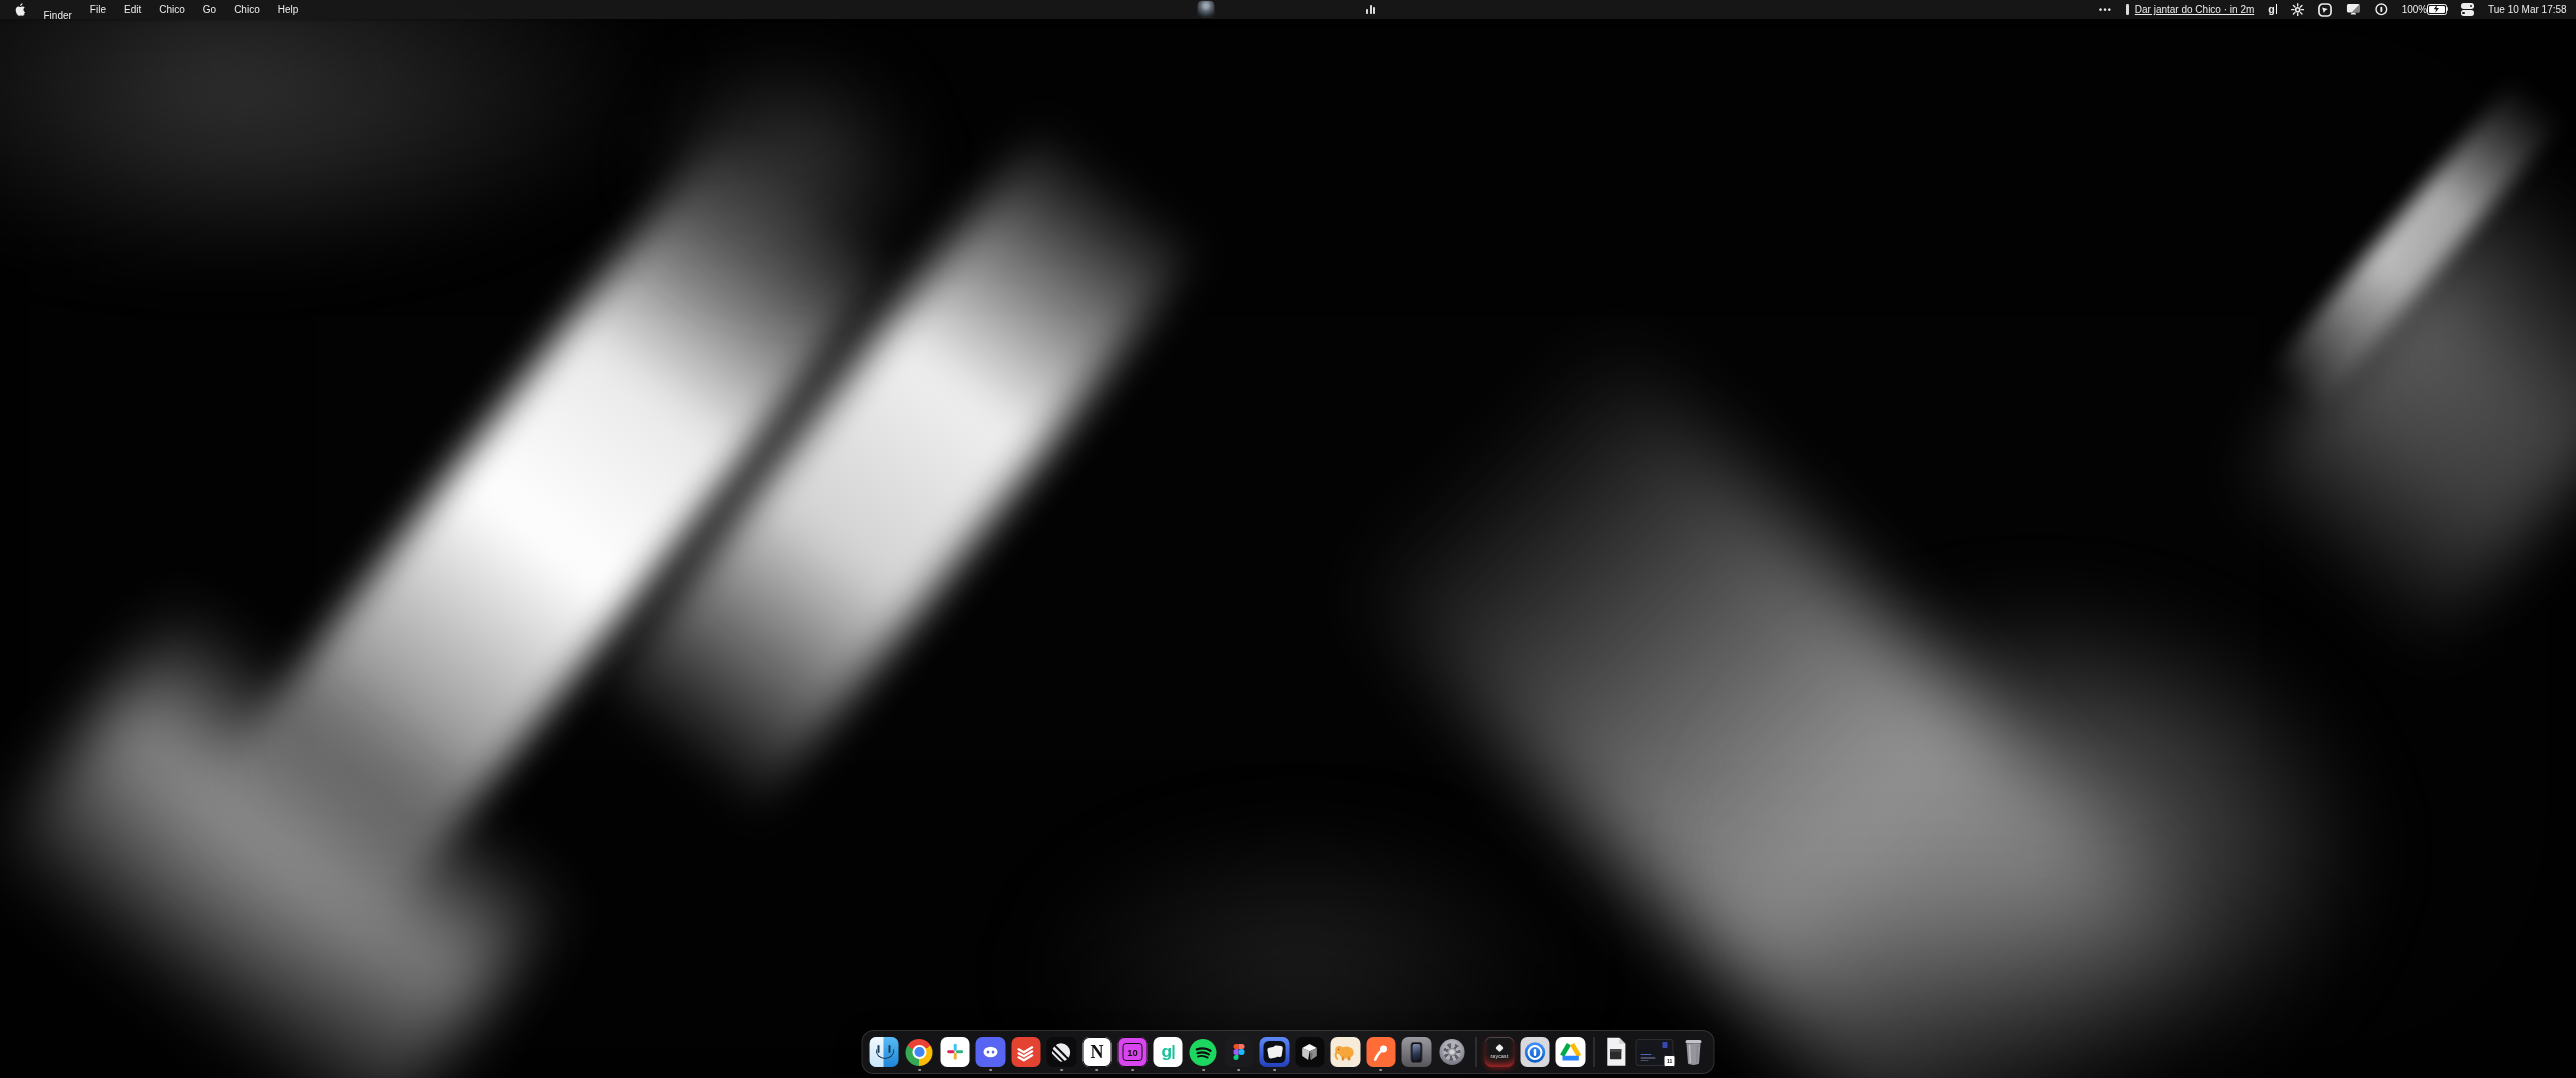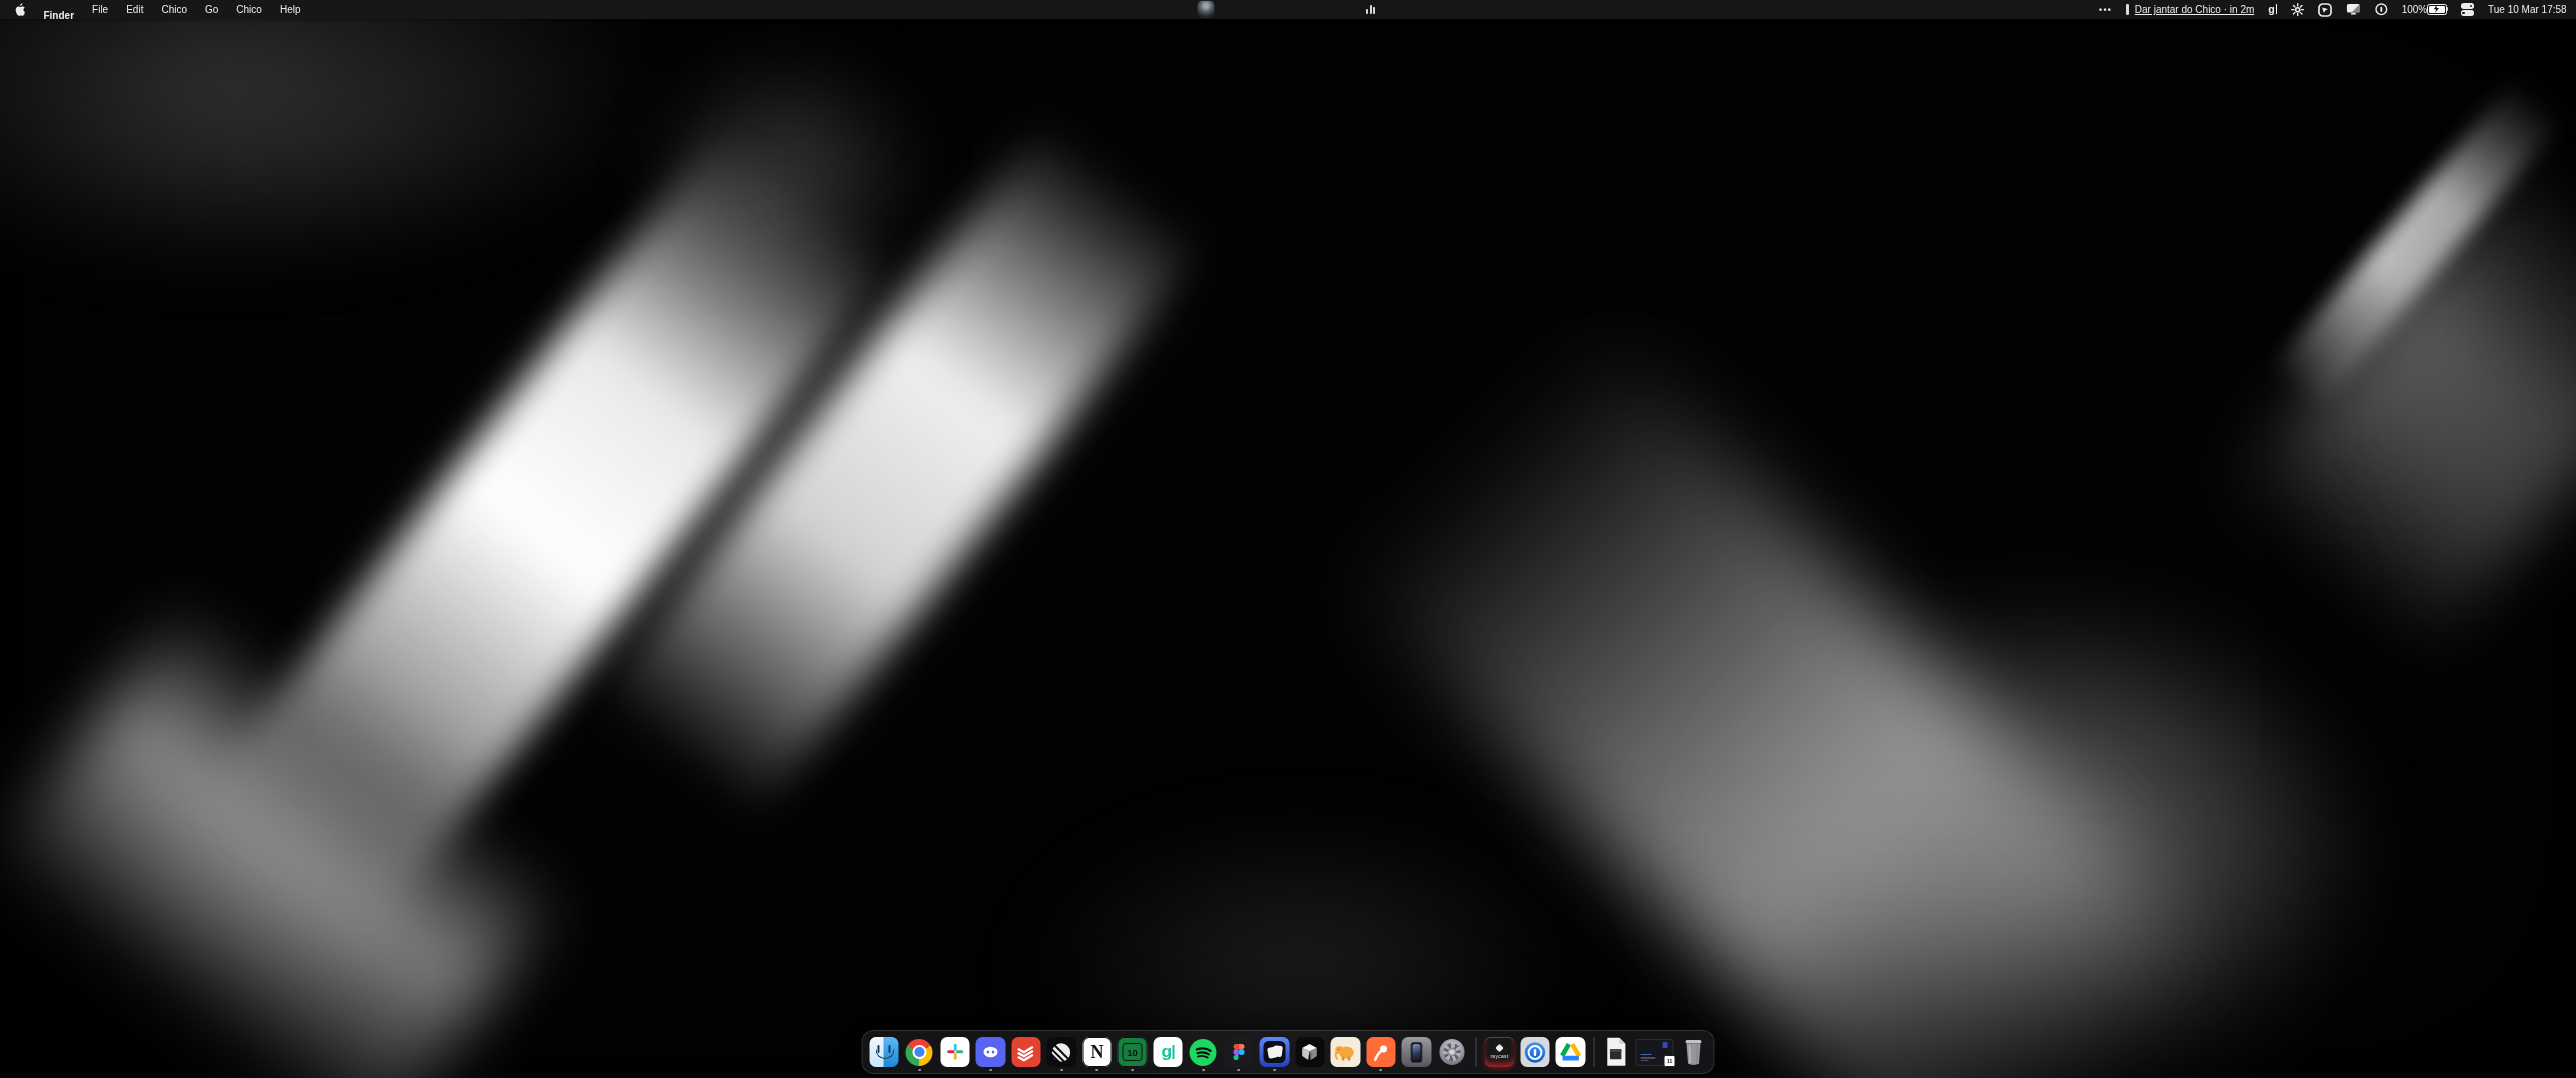--- a/index.html
+++ b/index.html
@@ -21,21 +21,21 @@
   .s9{left:2348px;top:134px;width:262px;height:523px;transform:rotate(40deg);background:linear-gradient(180deg,transparent 8%,#9c9c9c 45%,#777 65%,transparent 95%);filter:blur(30px);opacity:.65;}
   .s10{left:1026px;top:832px;width:550px;height:282px;background:radial-gradient(ellipse,rgba(105,105,105,.35),transparent 70%);filter:blur(47px);}
   .vig{position:absolute;inset:0;box-shadow:inset 0 0 215px 60px rgba(0,0,0,.55);}
 
   
   .menubar{position:absolute;top:0;left:0;right:0;height:19px;z-index:8;
     background:rgba(23,23,24,.94);color:#ededed;font-size:10px;
     display:flex;align-items:center;box-shadow:0 0.7px 3.4px rgba(0,0,0,.55);}
   .mb-left{display:flex;align-items:center;gap:18px;padding-left:14.8px;}
   .mb-item{white-space:nowrap;cursor:default;}
-  .mb-item.bold{font-weight:700;margin-top:12px;}
+  .mb-item.bold{font-weight:400;margin-top:12px;}
   .apple svg{display:block;}
   .mb-right{margin-left:auto;display:flex;align-items:center;gap:14px;padding-right:9.4px;}
   .st{display:flex;align-items:center;white-space:nowrap;}
   .overflow-dots{font-size:8.7px;font-weight:700;letter-spacing:1.3px;}
   .rem-bar{width:2.7px;height:10.7px;border-radius:1.3px;background:#dcdcdc;}
   .g-glyph{font-weight:700;font-size:10.7px;line-height:1;}
   .g-caret{display:inline-block;width:1.3px;height:10px;background:#fff;margin-left:0.7px;}
   .batt-wrap{}
   .batt{position:relative;width:17.4px;height:8.7px;border:1px solid rgba(255,255,255,.95);border-radius:2.3px;}
   .batt::after{content:"";position:absolute;right:-2.7px;top:2px;width:1.7px;height:3.4px;background:rgba(255,255,255,.8);border-radius:0 1.3px 1.3px 0;}
@@ -72,21 +72,21 @@
   .chrome-ball{position:relative;width:27px;height:27px;border-radius:50%;
     background:conic-gradient(from 60deg,#fbbc05 0 120deg,#34a853 120deg 240deg,#ea4335 240deg 360deg);}
   .chrome-ball::before{content:"";position:absolute;inset:6.7px;border-radius:50%;background:#fff;}
   .chrome-ball::after{content:"";position:absolute;inset:8.7px;border-radius:50%;background:#4285f4;}
   .ic-white{background:#fff;}
   .ic-discord{background:#5865f2;}
   .ic-todoist{background:#e44332;}
   .ic-linear{background:#0b0b0d;}
   .ic-notion{background:#fff;box-shadow:inset 0 0 0 1px #111;}
   .ic-notion .n{font-family:"Liberation Serif",serif;font-weight:700;font-size:18px;color:#111;line-height:1;}
-  .ic-ncal{background:#15803d;box-shadow:inset 0 0 0 1px #111;}
+  .ic-ncal{background:#d946ef;box-shadow:inset 0 0 0 1px #111;}
   .ic-ncal .frame{display:flex;align-items:center;justify-content:center;width:17.4px;height:16px;border:1.7px solid #111;border-radius:3.4px;font-weight:700;font-size:9.4px;color:#111;}
   .ic-gram{background:#fff;}
   .ic-gram .g{color:#15c39a;font-weight:700;font-size:17.4px;line-height:1;}
   .ic-gram .caret{display:inline-block;width:1.7px;height:14.8px;background:#15c39a;margin-left:0.7px;}
   .ic-spotify{background:transparent;}
   .spot-ball{position:relative;width:27px;height:27px;border-radius:50%;background:#1ed760;}
   .ic-figma{background:#1b1b1f;}
   .figma-logo{display:grid;grid-template-columns:5.4px 5.4px;grid-auto-rows:5.4px;}
   .figma-logo i{width:5.4px;height:5.4px;}
   .fg1{background:#f24e1e;border-radius:2.7px 0 0 2.7px;} .fg2{background:#ff7262;border-radius:0 2.7px 2.7px 0;}

